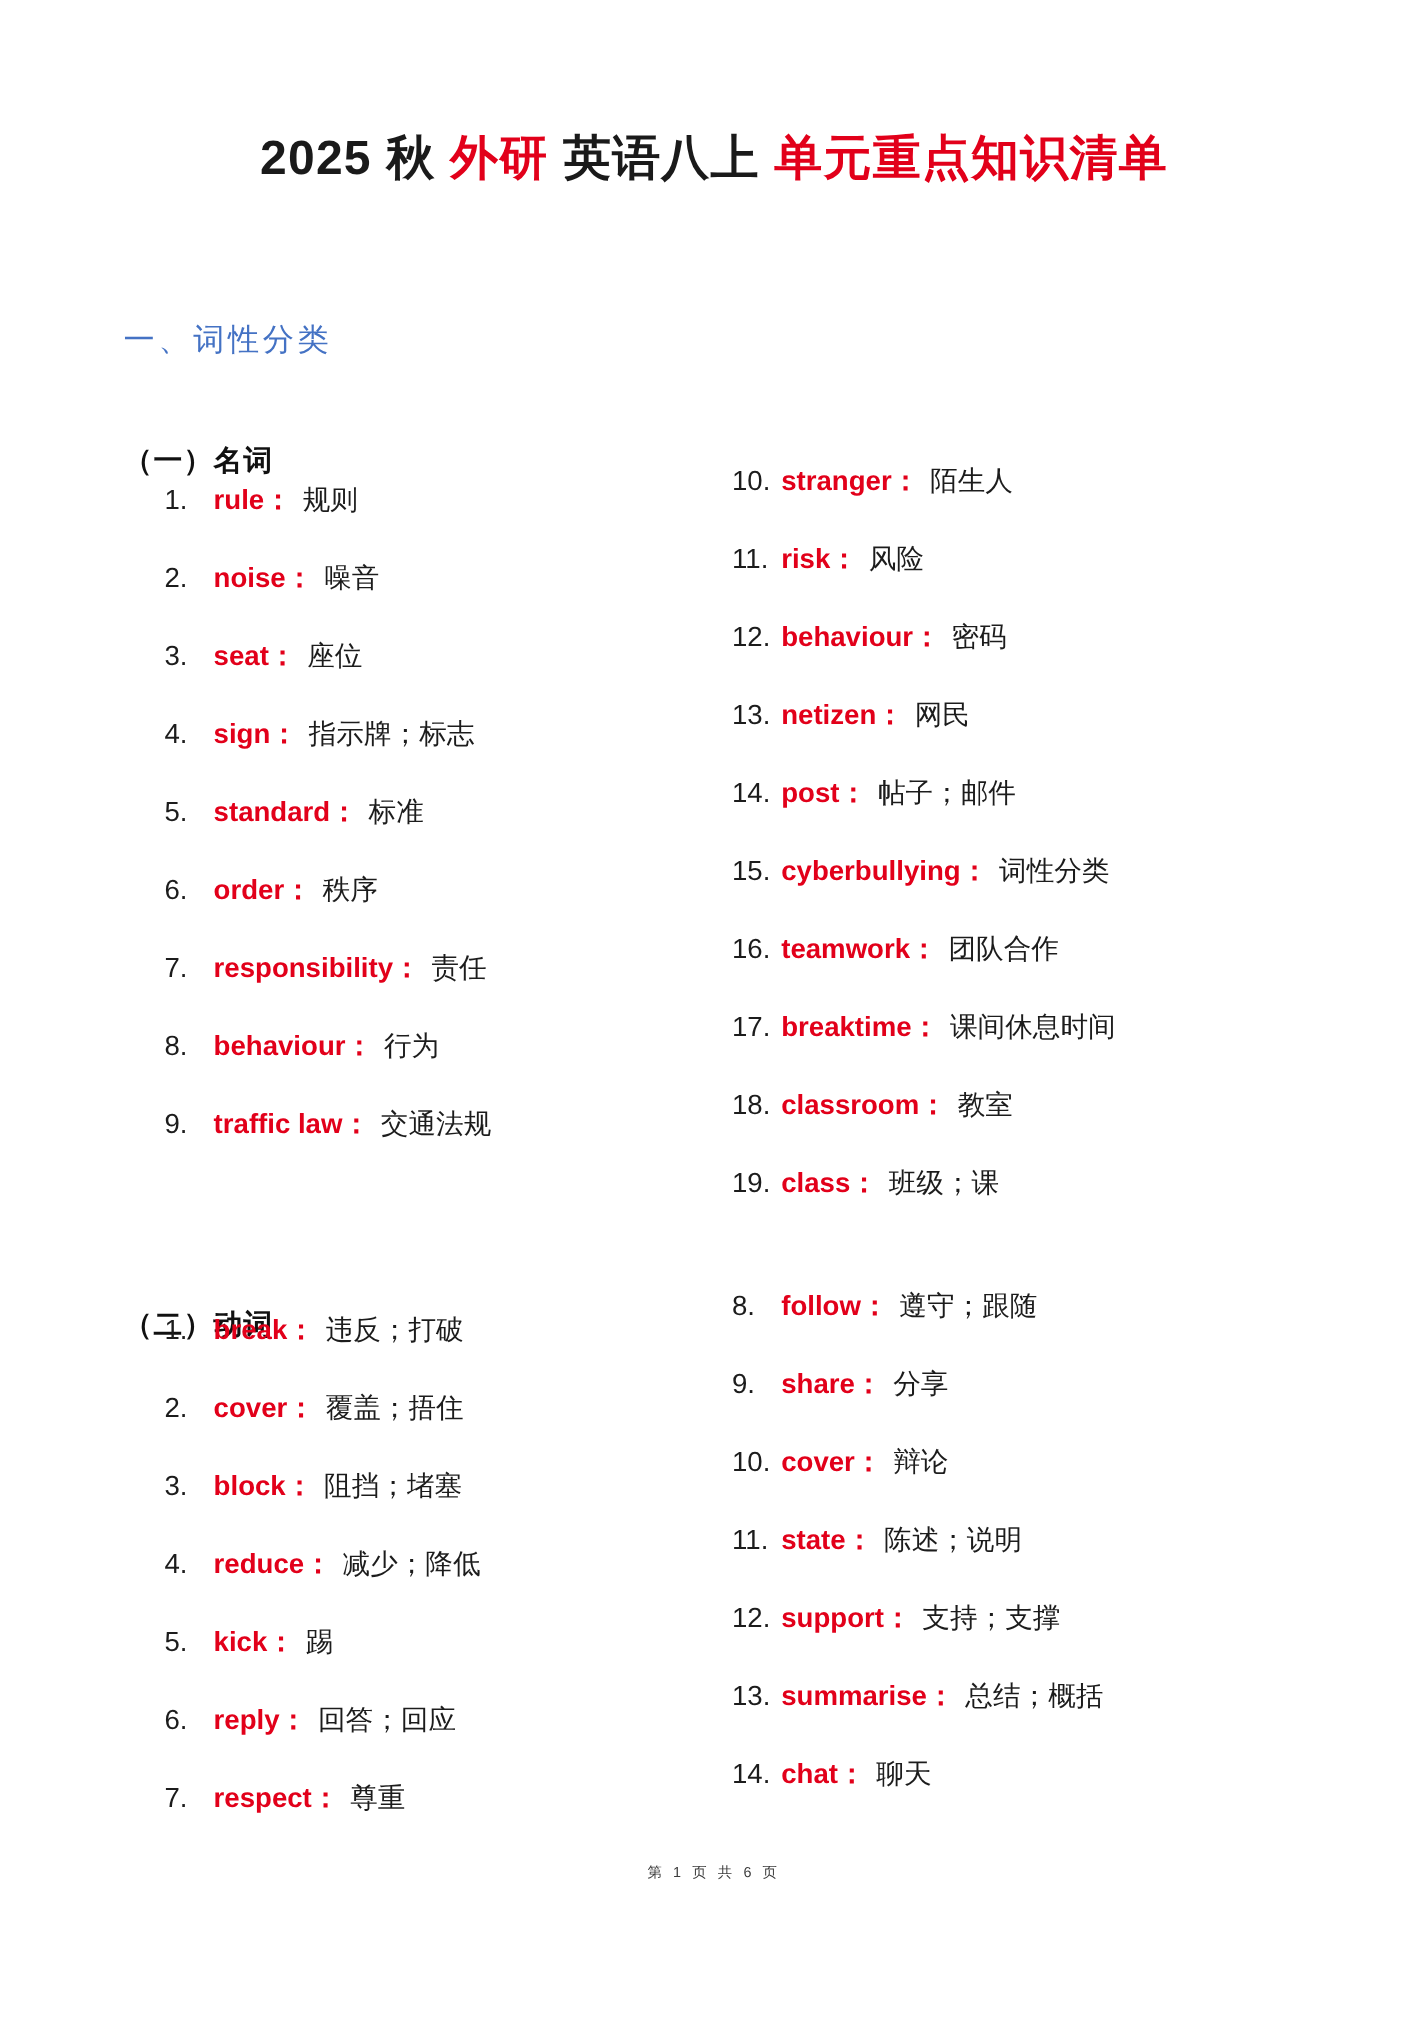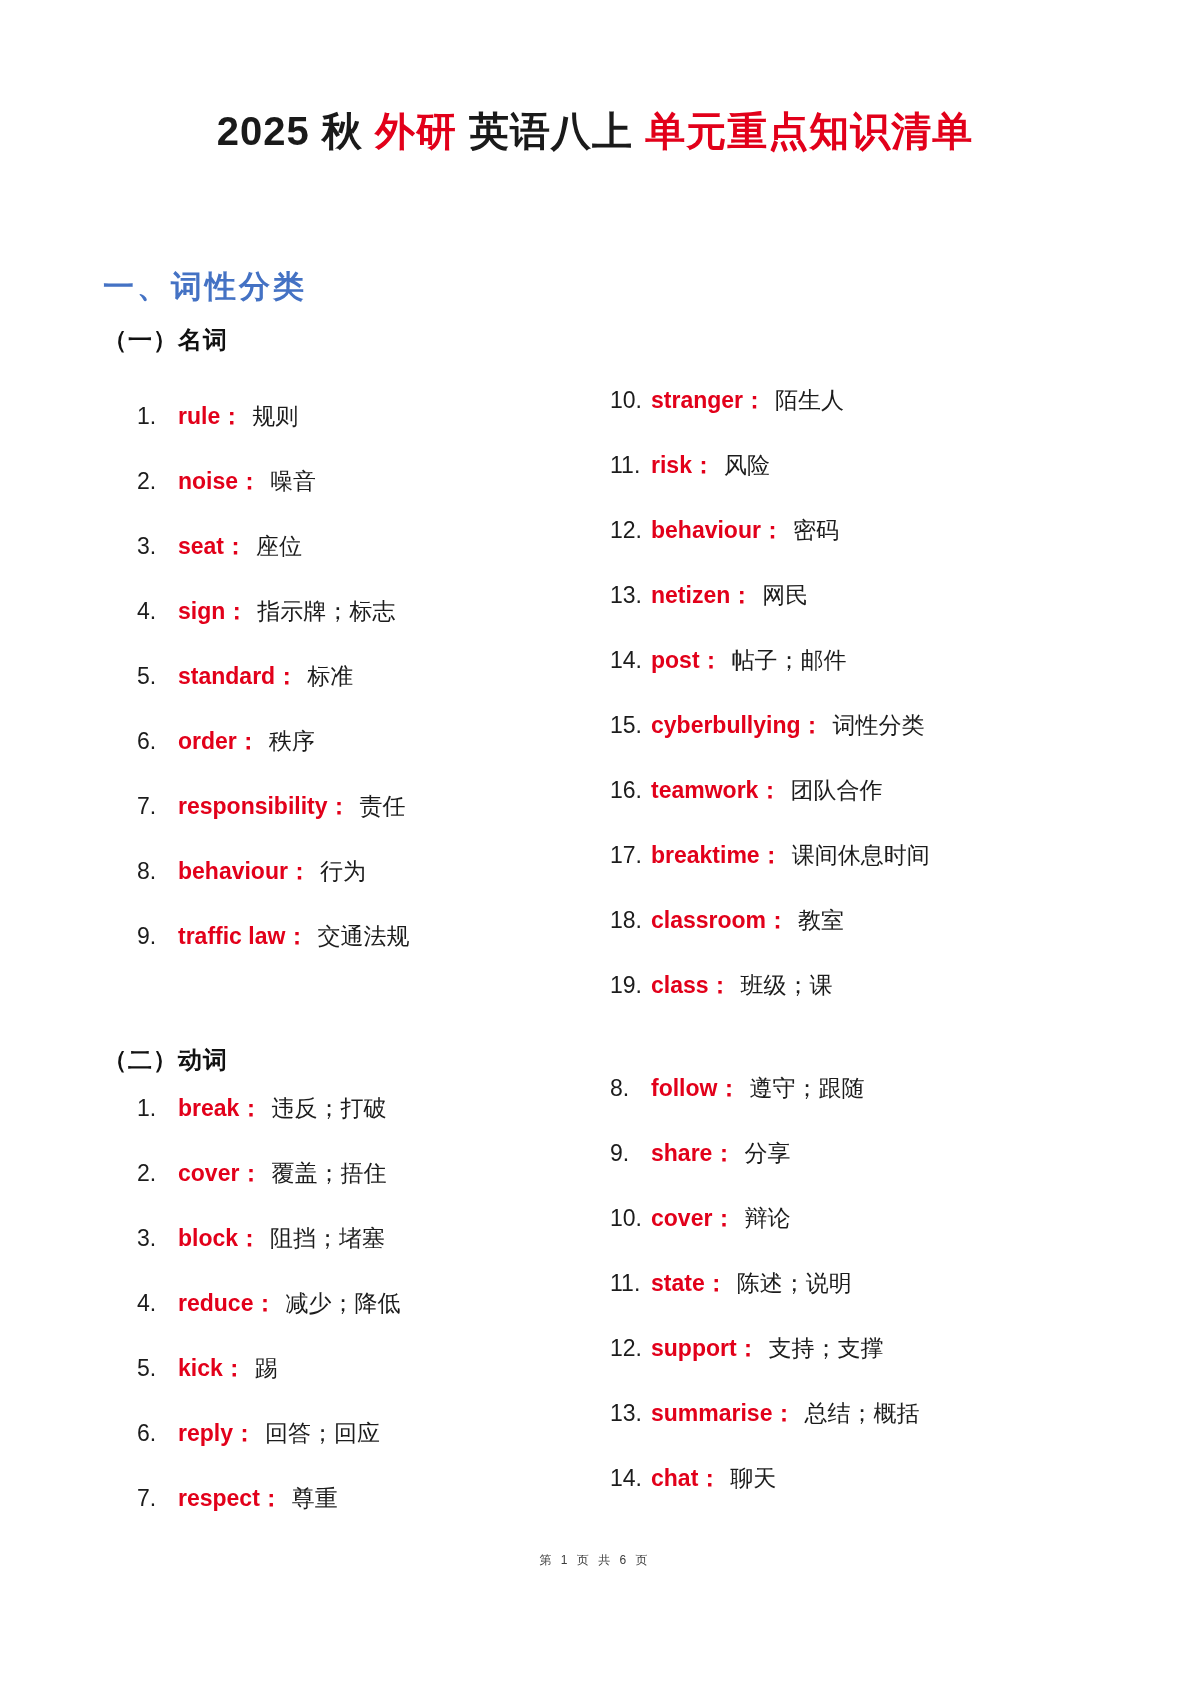--- a/index.html
+++ b/index.html
@@ -27,32 +27,33 @@
     top: 178px; left: 0; width: 100%;
     text-align: center;
     font-size: 42px;
     font-weight: 700;
     color: #111111;
     white-space: nowrap;
   }
   .heading1 {
     position: absolute;
     top: 266px; left: 103px;
-    font-size: 31px;
-    font-weight: 700;
+    font-size: 26px;
+    font-weight: 400;
     color: var(--blue, #4472c4);
     letter-spacing: 3px;
   }
   .sub-label {
     position: absolute;
     left: 103px;
     font-size: 24px;
     font-weight: 700;
     color: #111111;
     letter-spacing: 1px;
+    margin-top: 44px;
   }
   .noun-label { top: 324px; }
   .verb-label { top: 1044px; }
   .list {
     position: absolute;
     margin: 0; padding: 0;
     list-style: none;
   }
   .nouns-left  { top: 402px;  left: 137px; }
   .nouns-right { top: 386px;  left: 610px; }

